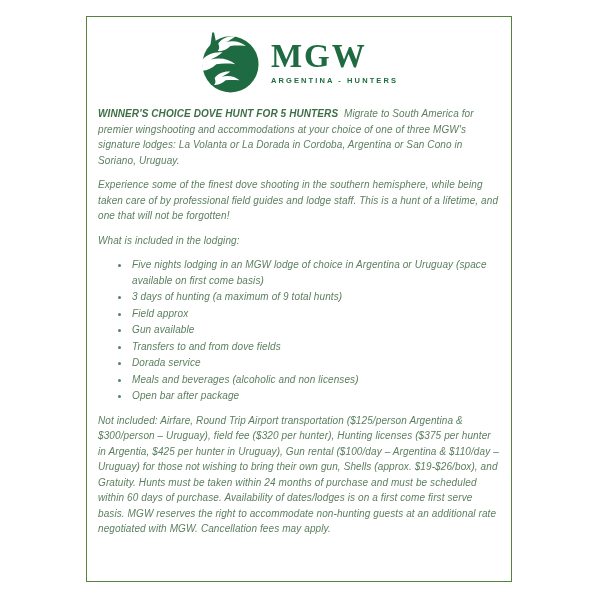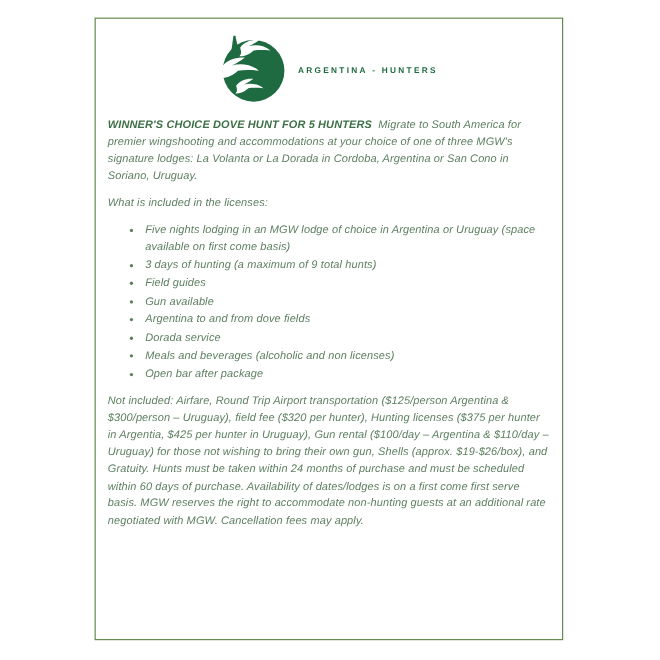--- a/index.html
+++ b/index.html
@@ -87,36 +87,38 @@
       <svg class="logo-circle-svg" width="61" height="61" viewBox="0 0 100 100" aria-hidden="true">
         <circle cx="50" cy="53" r="46" fill="#1e6b41"></circle>
         <path d="M20 1 L23 1 L27 20 L17 23 Z" fill="#1e6b41"></path>
         <g fill="#ffffff">
           <path transform="translate(30,6) scale(1.05)" d="M0 12 C6 4 16 0 27 1 C22 5 17 8 12 10 C23 7 35 9 43 16 C33 15 26 15 19 16 C14 21 6 25 -1 24 C3 20 1 16 0 12 Z"></path>
           <path transform="translate(2,32) scale(1.3)" d="M0 12 C6 4 16 0 27 1 C22 5 17 8 12 10 C23 7 35 9 43 16 C33 15 26 15 19 16 C14 21 6 25 -1 24 C3 20 1 16 0 12 Z"></path>
           <path transform="translate(24,64) scale(0.95)" d="M0 12 C6 4 16 0 27 1 C22 5 17 8 12 10 C23 7 35 9 43 16 C33 15 26 15 19 16 C14 21 6 25 -1 24 C3 20 1 16 0 12 Z"></path>
         </g>
       </svg>
       <div class="wordmark">
+        <div class="brand">MGW</div>
         <div class="tagline">ARGENTINA - HUNTERS</div>
       </div>
     </div>
 
     <div class="content">
       <p class="first"><span class="intro-heading">WINNER'S CHOICE DOVE HUNT FOR 5 HUNTERS</span>&nbsp;&nbsp;<span>Migrate to South America for premier wingshooting and accommodations at your choice of one of three MGW's signature lodges:  La Volanta or La Dorada in Cordoba, Argentina or San Cono in Soriano, Uruguay.</span></p>
 
+      <p>Experience some of the finest dove shooting in the southern hemisphere, while being taken care of by professional field guides and lodge staff. This is a hunt of a lifetime, and one that will not be forgotten!</p>
 
-      <p>What is included in the licenses:</p>
+      <p>What is included in the lodging:</p>
 
       <ul class="package-list">
           <li>Five nights lodging in an MGW lodge of choice in Argentina or Uruguay (space available on first come basis)</li>
           <li>3 days of hunting (a maximum of 9 total hunts)</li>
-          <li>Field guides</li>
+          <li>Field approx</li>
           <li>Gun available</li>
-          <li>Argentina to and from dove fields</li>
+          <li>Transfers to and from dove fields</li>
           <li>Dorada service</li>
           <li>Meals and beverages (alcoholic and non licenses)</li>
           <li>Open bar after package</li>
         </ul>
 
       <p>Not included: Airfare, Round Trip Airport transportation ($125/person Argentina &amp; $300/person – Uruguay), field fee ($320 per hunter), Hunting licenses ($375 per hunter in Argentia, $425 per hunter in Uruguay), Gun rental ($100/day – Argentina &amp; $110/day – Uruguay) for those not wishing to bring their own gun, Shells (approx. $19-$26/box), and Gratuity. Hunts must be taken within 24 months of purchase and must be scheduled within 60 days of purchase. Availability of dates/lodges is on a first come first serve basis. MGW reserves the right to accommodate non-hunting guests at an additional rate negotiated with MGW.  Cancellation fees may apply.</p>
 
     </div>
 
   </div>

